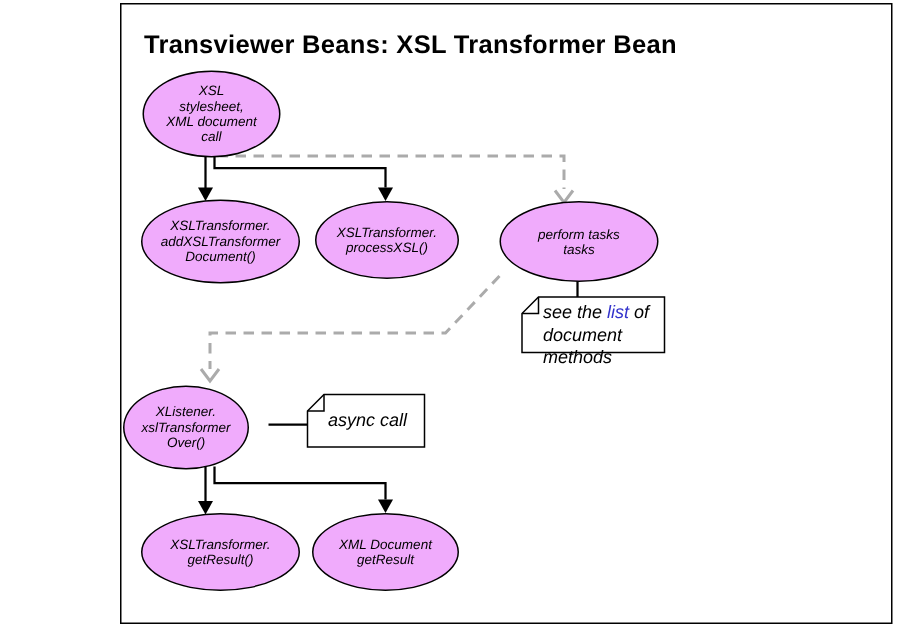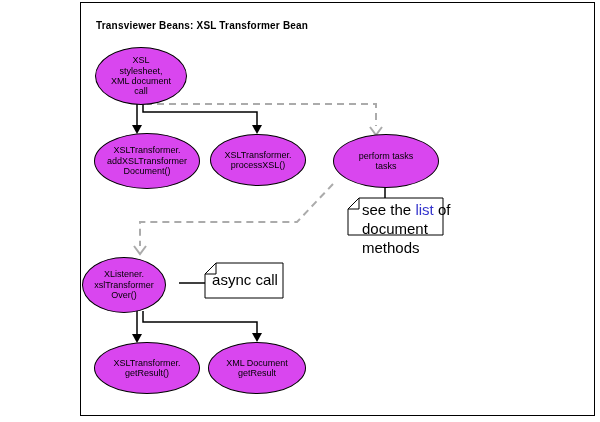--- a/index.html
+++ b/index.html
@@ -1,27 +1,27 @@
 <!DOCTYPE html>
 <html><head>
 <meta charset="utf-8">
 <style>
   html,body{margin:0;padding:0;background:#ffffff;}
   body{width:600px;height:422px;position:relative;overflow:hidden;
        font-family:"Liberation Sans","DejaVu Sans",sans-serif;color:#000;}
   .frame{position:absolute;left:80px;top:2px;width:513px;height:412px;
          border:1px solid #000;background:#fff;}
-  .title{position:absolute;left:96px;top:20px;font-size:10px;font-weight:bold;
+  .title{position:absolute;left:96px;top:20px;font-size:17px;font-weight:bold;
          letter-spacing:0.2px;white-space:nowrap;}
   svg.layer{position:absolute;left:0;top:0;}
   .node{position:absolute;border:1.5px solid #000;border-radius:50%;
-        background:#d946ef;display:flex;flex-direction:column;align-items:center;
-        justify-content:center;text-align:right;font-size:9px;line-height:1.15;}
+        background:#f0abfc;display:flex;flex-direction:column;align-items:center;
+        justify-content:center;text-align:right;font-size:9px;line-height:1.15;font-style:italic;}
   .node span{display:block;white-space:nowrap;}
-  .notetext{position:absolute;font-size:15px;line-height:1.25;}
+  .notetext{position:absolute;font-size:12px;line-height:1.25;font-style:italic;}
   .notetext .ln{display:block;white-space:nowrap;}
   .link{color:#3333cc;cursor:pointer;}
   .asyncnote{display:flex;align-items:center;justify-content:center;text-align:left;}
 </style>
 </head>
 <body>
 
 <div class="frame"></div>
 
 <div class="title">Transviewer Beans: XSL Transformer Bean</div>

